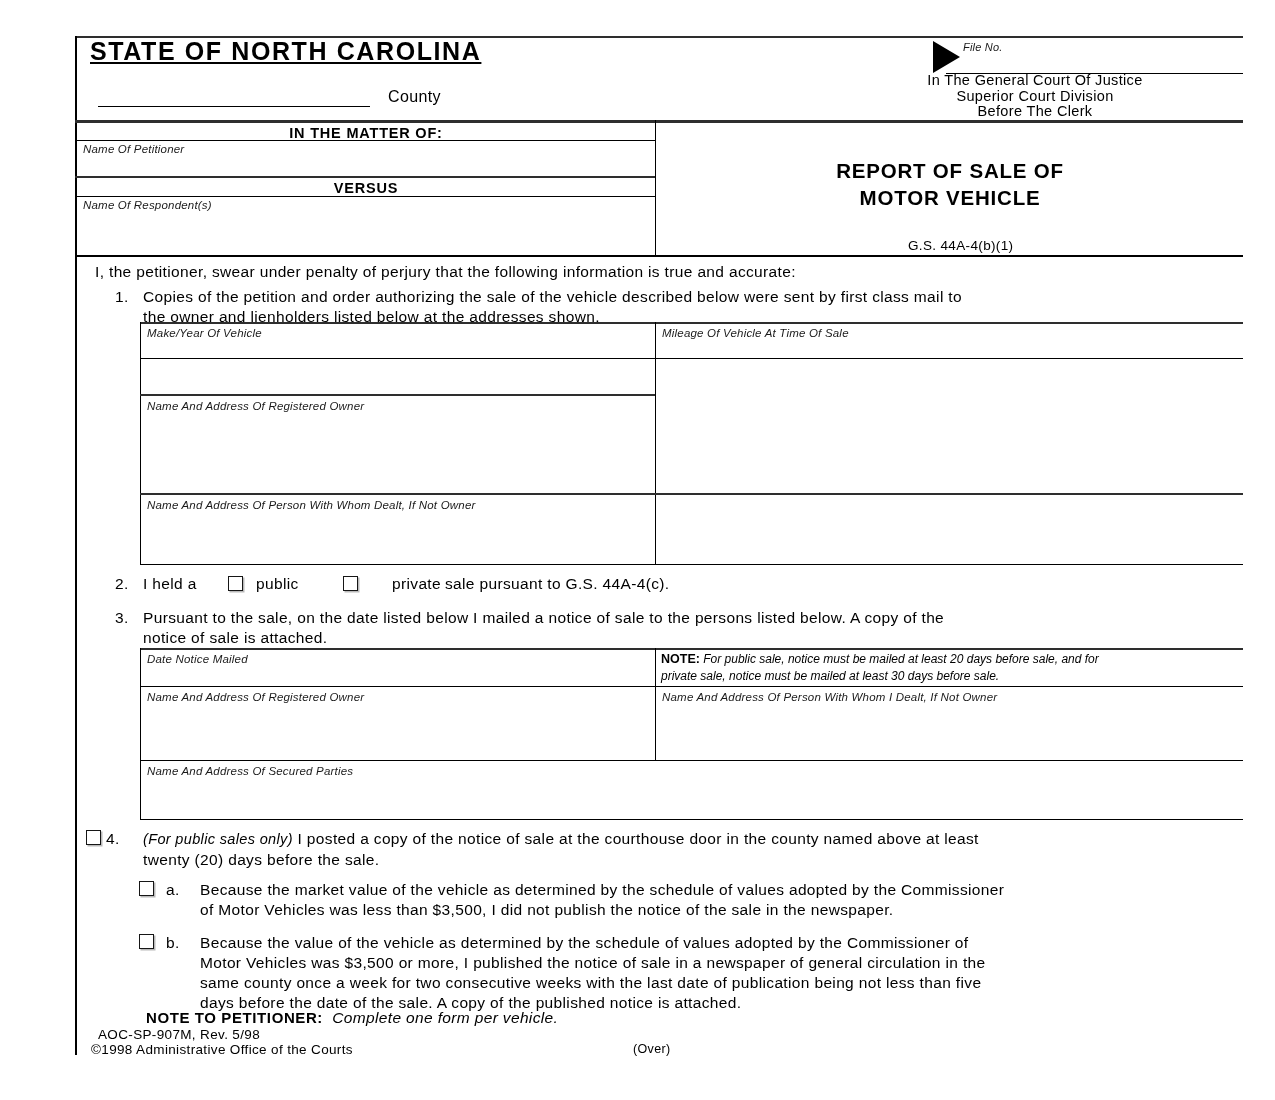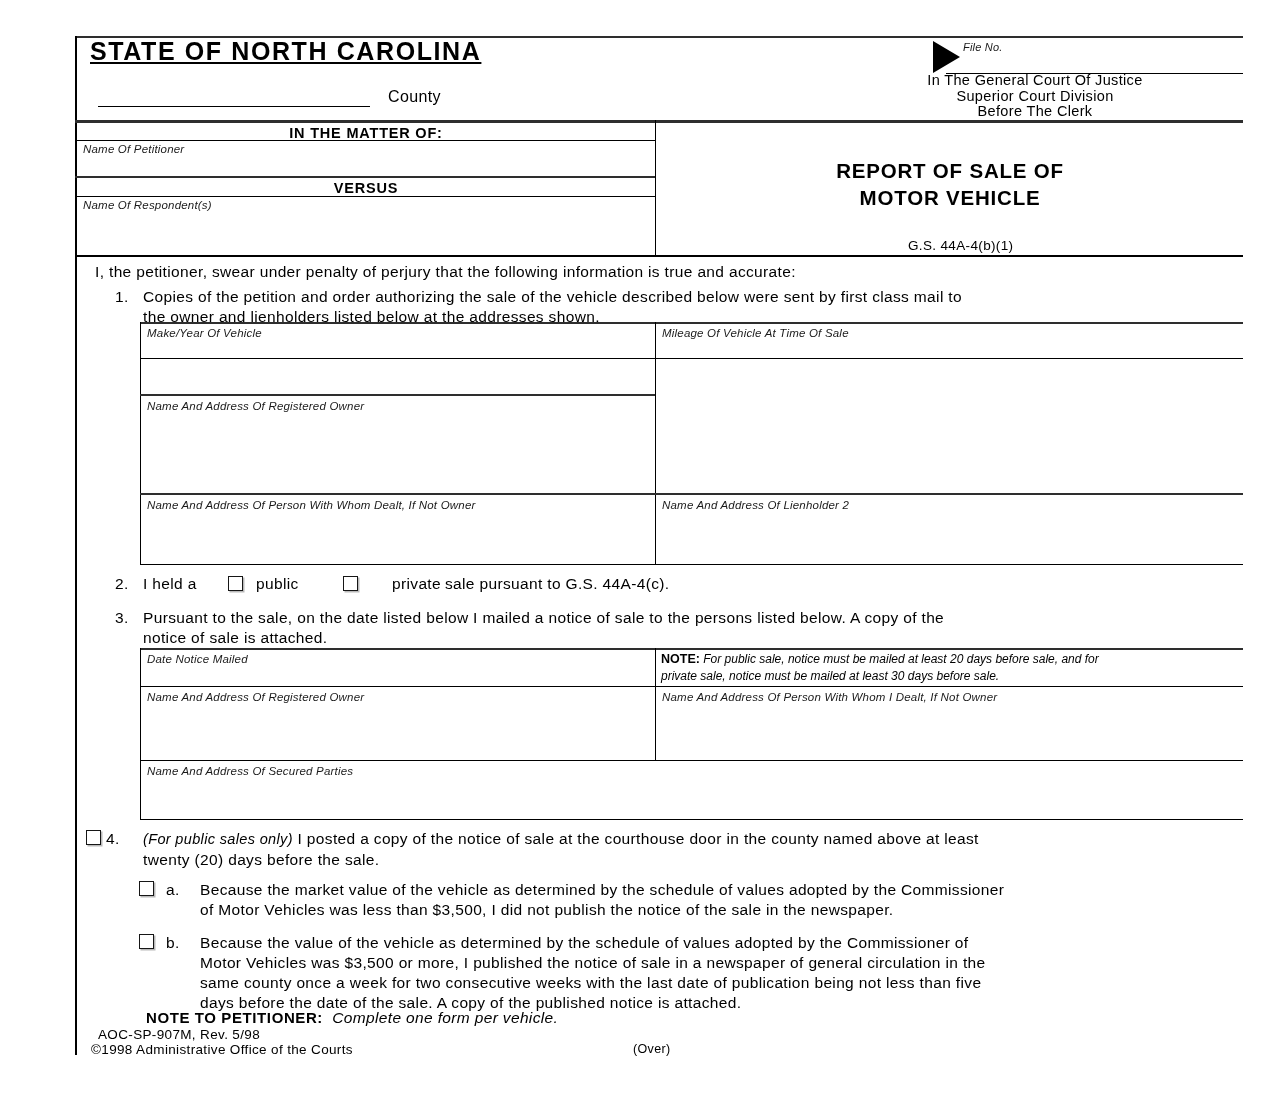--- a/index.html
+++ b/index.html
@@ -82,23 +82,20 @@
   </div>
   <div class="cell" style="left:656px; top:324px; width:586px; height:33px;">
     <span class="lbl">Mileage Of Vehicle At Time Of Sale</span>
   </div>
   <div class="cell" style="left:141px; top:397px; width:512px; height:95px;">
     <span class="lbl">Name And Address Of Registered Owner</span>
   </div>
   <div class="cell" style="left:141px; top:496px; width:512px; height:67px;">
     <span class="lbl">Name And Address Of Person With Whom Dealt, If Not Owner</span>
   </div>
-  <div class="cell" style="left:656px; top:496px; width:586px; height:67px;">
-    <span class="lbl">Name And Address Of Lienholder 2</span>
-  </div>
 
   <div class="txt" style="left:115px; top:574px;">2.</div>
   <div class="txt" style="left:143px; top:574px;">I held a</div>
   <div class="cb" style="left:228px; top:576px;"></div>
   <div class="txt" style="left:256px; top:574px;">public</div>
   <div class="cb" style="left:343px; top:576px;"></div>
   <div class="txt" style="left:392px; top:574px;">private</div>
   <div class="txt" style="left:445px; top:574px;">sale pursuant to G.S. 44A-4(c).</div>
 
   <div class="txt" style="left:115px; top:608px;">3.</div>

